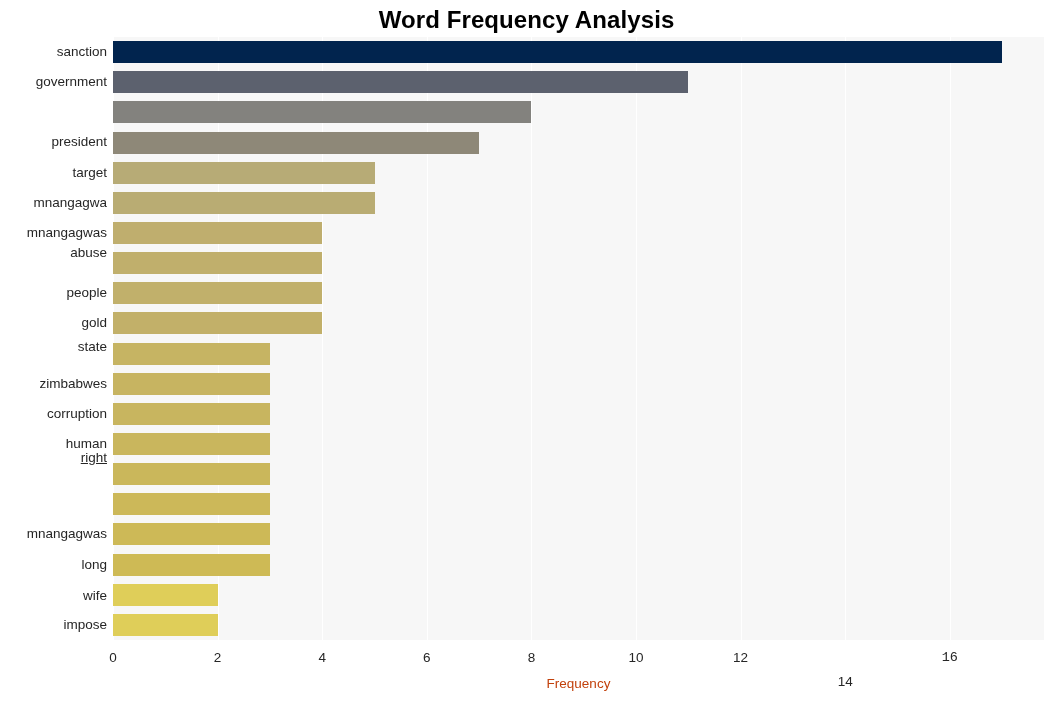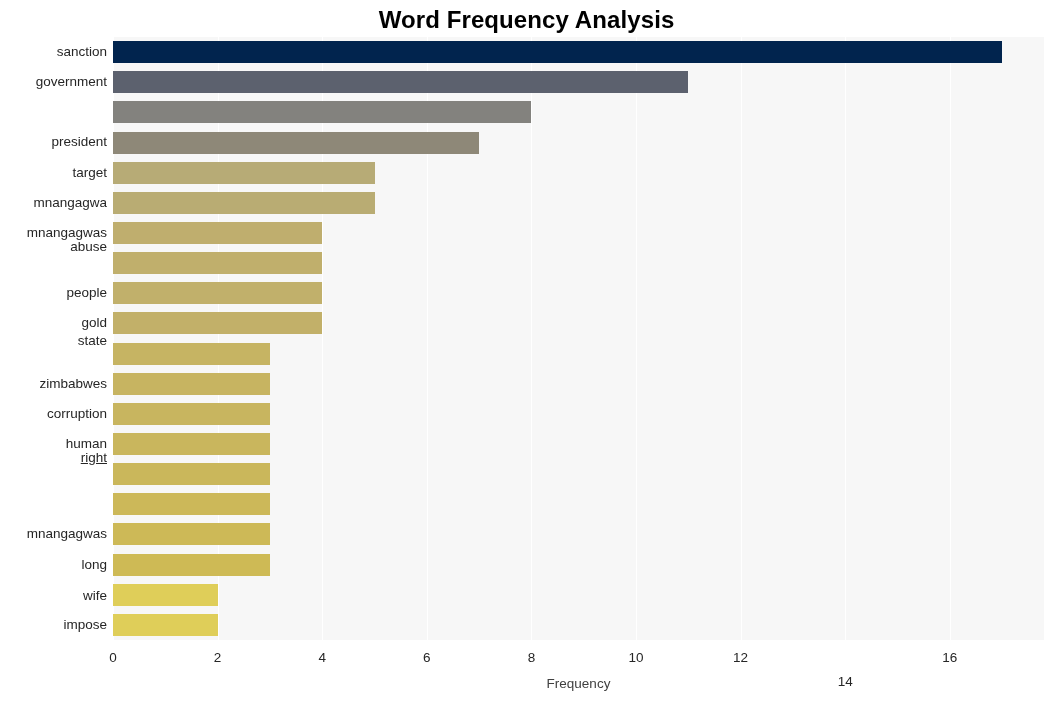--- a/index.html
+++ b/index.html
@@ -94,21 +94,21 @@
     transform: translateX(-50%);
     white-space: nowrap;
   }
   #x-axis-label {
     position: absolute;
     top: 36px;
     left: 0;
     width: 931px;
     text-align: center;
     font-size: 13.5px;
-    color: #404040;
+    color: #c2410c;
   }
 </style>
 </head>
 <body>
 
 <div id="figure">
 
   <div id="chart-title">Word Frequency Analysis</div>
 
   <div id="plot-area">
@@ -187,42 +187,42 @@
       </div>
   </div>
 
   <div id="y-axis">
       <div class="y-tick-label" style="top: 0px; height: 30.15px; line-height: 30.15px;">sanction</div>
       <div class="y-tick-label" style="top: 30.15px; height: 30.15px; line-height: 30.15px;">government</div>
       <div class="y-tick-label" style="top: 90.45px; height: 30.15px; line-height: 30.15px;">president</div>
       <div class="y-tick-label" style="top: 120.6px; height: 30.15px; line-height: 30.15px;">target</div>
       <div class="y-tick-label" style="top: 150.75px; height: 30.15px; line-height: 30.15px;">mnangagwa</div>
       <div class="y-tick-label" style="top: 180.9px; height: 30.15px; line-height: 30.15px;">mnangagwas</div>
-      <div class="y-tick-label" style="top: 195px; height: 30.15px; line-height: 30.15px;">abuse</div>
+      <div class="y-tick-label" style="top: 201px; height: 30.15px; line-height: 30.15px;">abuse</div>
       <div class="y-tick-label" style="top: 241.2px; height: 30.15px; line-height: 30.15px;">people</div>
       <div class="y-tick-label" style="top: 271.35px; height: 30.15px; line-height: 30.15px;">gold</div>
-      <div class="y-tick-label" style="top: 289px; height: 30.15px; line-height: 30.15px;">state</div>
+      <div class="y-tick-label" style="top: 295px; height: 30.15px; line-height: 30.15px;">state</div>
       <div class="y-tick-label" style="top: 331.65px; height: 30.15px; line-height: 30.15px;">zimbabwes</div>
       <div class="y-tick-label" style="top: 361.8px; height: 30.15px; line-height: 30.15px;">corruption</div>
       <div class="y-tick-label" style="top: 391.95px; height: 30.15px; line-height: 30.15px;">human</div>
       <div class="y-tick-label" style="top: 406px; height: 30.15px; line-height: 30.15px; text-decoration: underline;">right</div>
       <div class="y-tick-label" style="top: 482.4px; height: 30.15px; line-height: 30.15px;">mnangagwas</div>
       <div class="y-tick-label" style="top: 512.55px; height: 30.15px; line-height: 30.15px;">long</div>
       <div class="y-tick-label" style="top: 544px; height: 30.15px; line-height: 30.15px;">wife</div>
       <div class="y-tick-label" style="top: 572.85px; height: 30.15px; line-height: 30.15px;">impose</div>
     </div>
 
   <div id="x-axis">
     <div id="x-tick-labels">
         <div class="x-tick-label" style="left: 0px;">0</div>
         <div class="x-tick-label" style="left: 104.607px;">2</div>
         <div class="x-tick-label" style="left: 209.213px;">4</div>
         <div class="x-tick-label" style="left: 313.82px;">6</div>
         <div class="x-tick-label" style="left: 418.427px;">8</div>
         <div class="x-tick-label" style="left: 523.034px;">10</div>
         <div class="x-tick-label" style="left: 627.64px;">12</div>
         <div class="x-tick-label" style="left: 732.247px; margin-top: 24px;">14</div>
-        <div class="x-tick-label" style="left: 836.854px;">16</div>
+        <div class="x-tick-label" style="left: 836.854px; font-family: Liberation Mono, monospace;">16</div>
       </div>
     <div id="x-axis-label">Frequency</div>
   </div>
 
 </div>
 
 </body></html>

